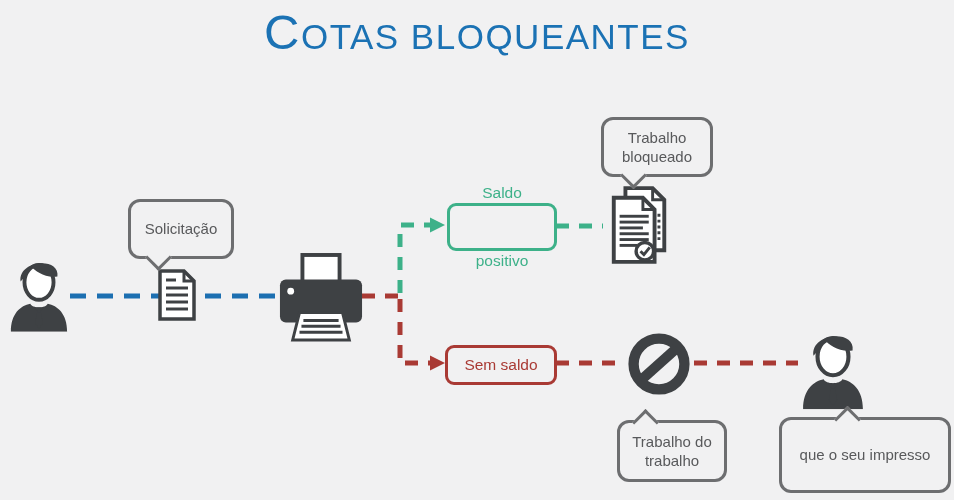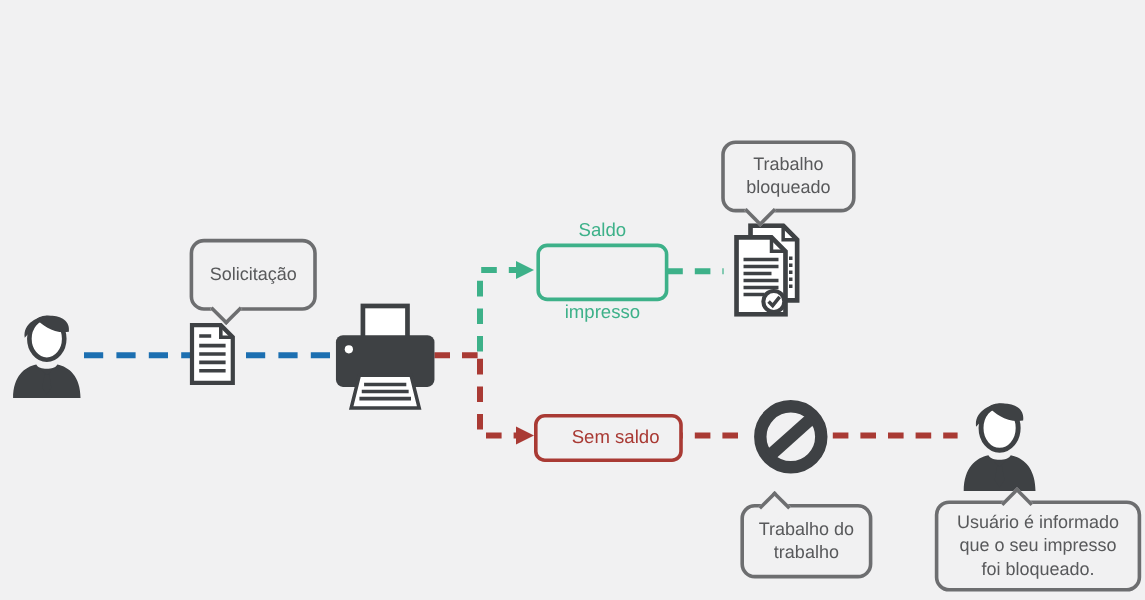--- a/index.html
+++ b/index.html
@@ -36,23 +36,23 @@
   }
   .bubble .tail{position:absolute;width:16px;height:16px;background:var(--bg);transform:rotate(45deg);}
   .tail-down{bottom:-10.5px;border-right:3px solid var(--bubble-border);border-bottom:3px solid var(--bubble-border);}
   .tail-up{top:-10.5px;border-left:3px solid var(--bubble-border);border-top:3px solid var(--bubble-border);}
   .status-box{
     position:absolute;z-index:3;border-radius:9px;background:var(--bg);
     display:flex;flex-direction:column;justify-content:center;text-align:center;
     font-size:15.5px;line-height:1.3;
   }
   .status-green{border:3px solid var(--green);color:var(--green);gap:47px;}
-  .status-red{border:3px solid var(--red);color:var(--red);padding-left:12px;}
+  .status-red{border:3px solid var(--red);color:var(--red);}
   
-  #bubble-request{left:158px;top:199px;width:100px;height:54px;}
+  #bubble-request{left:128px;top:199px;width:100px;height:54px;}
   #bubble-request .tail{left:18px;}
   #bubble-printed{left:601px;top:117px;width:106px;height:54px;}
   #bubble-printed .tail{left:20px;}
   #bubble-blocked{left:617px;top:420px;width:104px;height:56px;}
   #bubble-blocked .tail{left:16px;}
   #bubble-informed{left:779px;top:417px;width:166px;height:70px;}
   #bubble-informed .tail{left:56px;}
   #box-positive{left:447px;top:203px;width:104px;height:42px;}
   #box-negative{left:445px;top:345px;width:106px;height:34px;}
   #icon-person-sender{left:8px;top:254px;width:62px;height:78px;}
@@ -60,20 +60,23 @@
   #icon-printer{left:278px;top:252px;width:86px;height:90px;}
   #icon-printed-docs{left:606px;top:186px;width:68px;height:78px;}
   #icon-prohibition{left:627px;top:332px;width:64px;height:64px;}
   #icon-person-receiver{left:800px;top:326px;width:66px;height:84px;}
 </style>
 </head>
 <body>
 
 <div class="stage">
 
+  <div class="title">
+    <span class="cap">C</span><span class="rest">otas bloqueantes</span>
+  </div>
 
   <svg class="connectors" viewBox="0 0 954 500" aria-hidden="true">
     <path class="dash-blue" d="M70 296 H280"></path>
     <path class="dash-red" d="M362 296 H398"></path>
     <path class="dash-green" d="M400 293 V225 H430"></path>
     <polygon class="arrow-green" points="430,217.5 445,225 430,232.5"></polygon>
     <path class="dash-red" d="M400 299 V363 H430"></path>
     <polygon class="arrow-red" points="430,355.5 445,363 430,370.5"></polygon>
     <path class="dash-green" d="M556 226 H603"></path>
     <path class="dash-red" d="M556 363 H624"></path>
@@ -114,21 +117,21 @@
     <rect class="ic-fill" x="2" y="28" width="84" height="44" rx="6"></rect>
     <circle cx="13" cy="40" r="3.5" fill="#ffffff"></circle>
     <polygon class="ic-page" points="22,62 66,62 73,90 15,90" stroke-width="3"></polygon>
     <path class="ic-stroke" d="M26 70 H62" stroke-width="3"></path>
     <path class="ic-stroke" d="M24 76 H64" stroke-width="3"></path>
     <path class="ic-stroke" d="M22 82 H66" stroke-width="3"></path>
   </svg>
 
   <div id="box-positive" class="status-box status-green">
     <div>Saldo</div>
-    <div>impresso</div>
+    <div>positivo</div>
   </div>
 
   <svg id="icon-printed-docs" class="icon" viewBox="0 0 70 80">
     <path class="ic-page" d="M20 2 H48 L60 14 V66 H20 Z" stroke-width="4"></path>
     <path class="ic-stroke" d="M48 2 V14 H60" stroke-width="3"></path>
     <path class="ic-stroke" d="M53 30 H56 M53 36 H56 M53 42 H56 M53 48 H56 M53 54 H56" stroke-width="3"></path>
     <path class="ic-page" d="M8 12 H38 L50 24 V78 H8 Z" stroke-width="4"></path>
     <path class="ic-stroke" d="M38 12 V24 H50" stroke-width="3"></path>
     <path class="ic-stroke" d="M14 31 H44" stroke-width="3"></path>
     <path class="ic-stroke" d="M14 37 H44" stroke-width="3"></path>
@@ -159,19 +162,17 @@
     <div>Trabalho do</div>
     <div>trabalho</div>
     <span class="tail tail-up"></span>
   </div>
 
   <svg id="icon-person-receiver" class="icon" viewBox="0 0 64 80">
     <use href="#person"></use>
   </svg>
 
   <div id="bubble-informed" class="bubble">
-    <div>Usuário é informado</div>
     <div>que o seu impresso</div>
-    <div>foi bloqueado.</div>
     <span class="tail tail-up"></span>
   </div>
 
 </div>
 
 </body></html>

